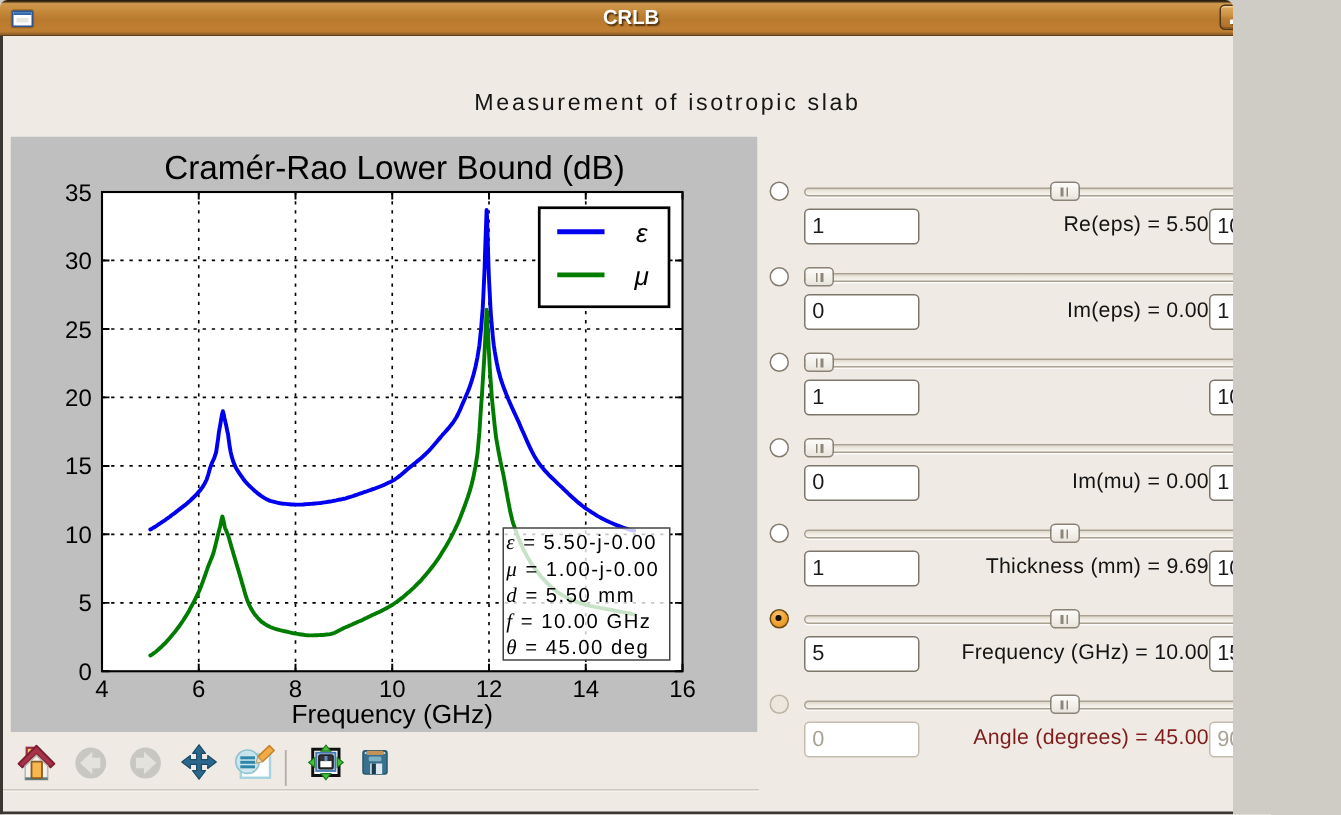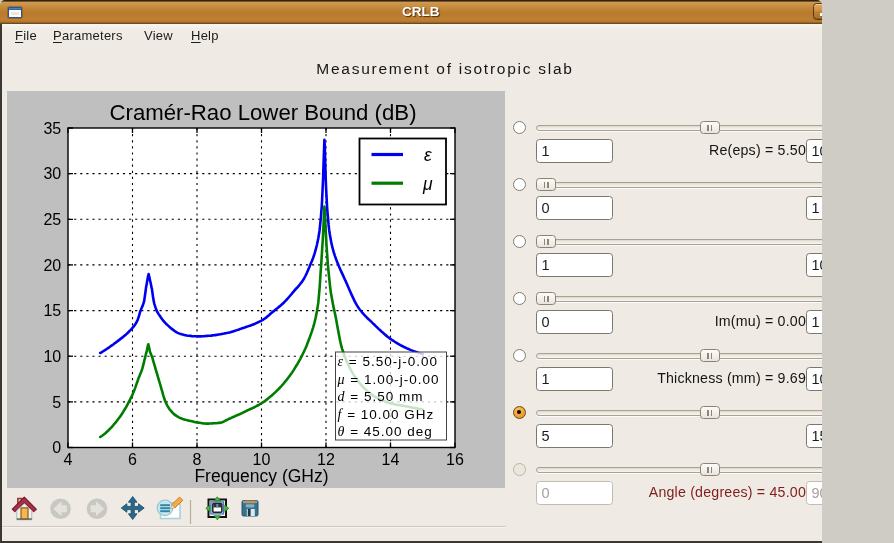--- a/index.html
+++ b/index.html
@@ -61,26 +61,20 @@
     <div id="titleicon"></div>
     <div id="title">CRLB</div>
     <div class="tbtn" id="bmin" style="left:813px"></div>
     <div class="tbtn" id="bmax" style="left:839.5px"></div>
     <div class="tbtn" id="bclose" style="left:865.5px">
         <svg width="13" height="12">
           <path d="M2 1.5 L10.5 10 M10.5 1.5 L2 10" stroke="rgba(70,40,5,.45)" stroke-width="3.4" transform="translate(0.9,0.9)"></path>
           <path d="M2 1.5 L10.5 10 M10.5 1.5 L2 10" stroke="#fff" stroke-width="3.1" stroke-linecap="round"></path>
         </svg>
       </div>
-  </div>
-  <div id="menubar">
-<span class="mitem" style="left:15px"><u>F</u>ile</span>
-<span class="mitem" style="left:53px"><u>P</u>arameters</span>
-<span class="mitem" style="left:144px">View</span>
-<span class="mitem" style="left:191px"><u>H</u>elp</span>
   </div>
   <div id="heading">Measurement of isotropic slab</div>
   <svg id="plot" width="498" height="397" viewBox="0 0 498 397">
 <rect x="0" y="0" width="498" height="397" fill="#bfbfbf"></rect>
 <rect x="61" y="37" width="387" height="319.5" fill="#ffffff"></rect>
 <line x1="125.5" y1="37" x2="125.5" y2="356.5" stroke="#000" stroke-width="1.1" stroke-dasharray="2.2 3.9"></line>
 <line x1="190.0" y1="37" x2="190.0" y2="356.5" stroke="#000" stroke-width="1.1" stroke-dasharray="2.2 3.9"></line>
 <line x1="254.5" y1="37" x2="254.5" y2="356.5" stroke="#000" stroke-width="1.1" stroke-dasharray="2.2 3.9"></line>
 <line x1="319.0" y1="37" x2="319.0" y2="356.5" stroke="#000" stroke-width="1.1" stroke-dasharray="2.2 3.9"></line>
 <line x1="383.5" y1="37" x2="383.5" y2="356.5" stroke="#000" stroke-width="1.1" stroke-dasharray="2.2 3.9"></line>
@@ -166,20 +160,21 @@
 <div class="entry" style="left:535.5px;top:139.0px;width:77px">1</div>
 <div class="plabel" style="left:611px;top:142.0px;width:195px">Re(eps) = 5.50</div>
 <div class="entry" style="left:805.5px;top:139.0px;width:77.5px">10</div>
 <div class="radio" style="left:513px;top:178.0px"></div>
 <div class="track" style="left:536px;top:182.0px"></div>
 <div class="handle" style="left:536.0px;top:178.2px">
       <i></i>
       <i></i>
     </div>
 <div class="entry" style="left:535.5px;top:196.0px;width:77px">0</div>
+<div class="plabel" style="left:611px;top:199.0px;width:195px">Im(eps) = 0.00</div>
 <div class="entry" style="left:805.5px;top:196.0px;width:77.5px">1</div>
 <div class="radio" style="left:513px;top:235.0px"></div>
 <div class="track" style="left:536px;top:239.0px"></div>
 <div class="handle" style="left:536.0px;top:235.2px">
       <i></i>
       <i></i>
     </div>
 <div class="entry" style="left:535.5px;top:253.0px;width:77px">1</div>
 <div class="entry" style="left:805.5px;top:253.0px;width:77.5px">10</div>
 <div class="radio" style="left:513px;top:292.0px"></div>
@@ -200,20 +195,21 @@
 <div class="entry" style="left:535.5px;top:367.0px;width:77px">1</div>
 <div class="plabel" style="left:611px;top:370.0px;width:195px">Thickness (mm) = 9.69</div>
 <div class="entry" style="left:805.5px;top:367.0px;width:77.5px">10</div>
 <div class="radio sel" style="left:513px;top:406.0px"></div>
 <div class="track" style="left:536px;top:410.0px"></div>
 <div class="handle" style="left:699.5px;top:406.2px">
       <i></i>
       <i></i>
     </div>
 <div class="entry" style="left:535.5px;top:424.0px;width:77px">5</div>
+<div class="plabel" style="left:611px;top:427.0px;width:195px">Frequency (GHz) = 10.00</div>
 <div class="entry" style="left:805.5px;top:424.0px;width:77.5px">15</div>
 <div class="radio dis" style="left:513px;top:463.0px"></div>
 <div class="track trackd" style="left:536px;top:467.0px"></div>
 <div class="handle handled" style="left:699.5px;top:463.2px">
       <i></i>
       <i></i>
     </div>
 <div class="entry disE" style="left:535.5px;top:481.0px;width:77px">0</div>
 <div class="plabel disL" style="left:611px;top:484.0px;width:195px">Angle (degrees) = 45.00</div>
 <div class="entry disE" style="left:805.5px;top:481.0px;width:77.5px">90</div>

